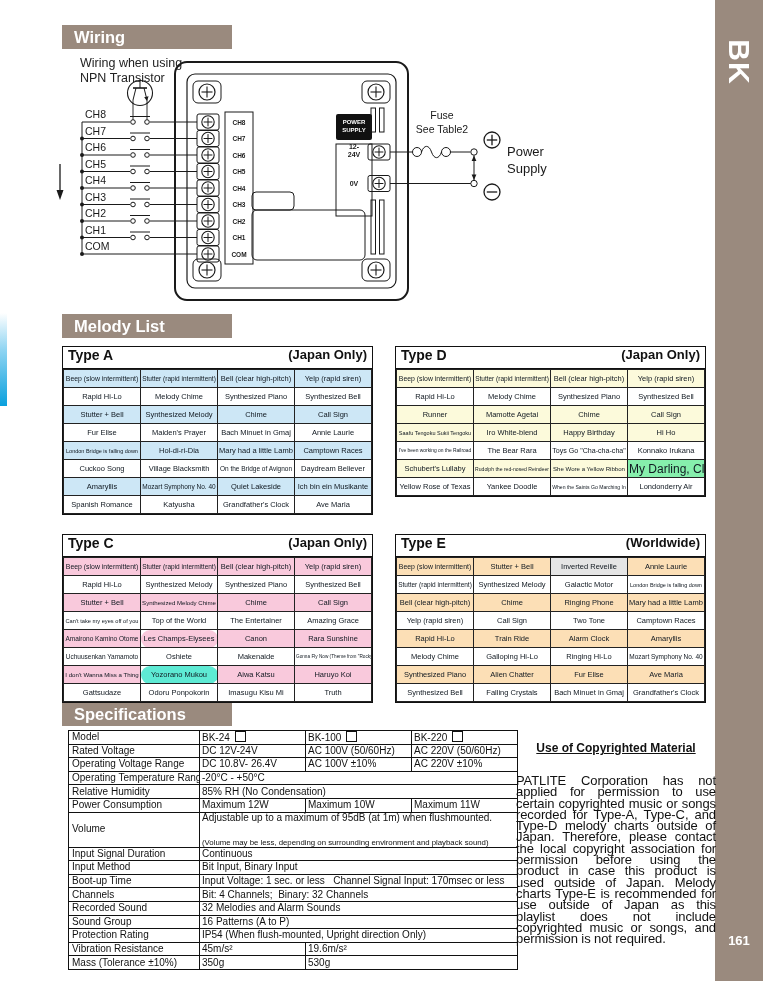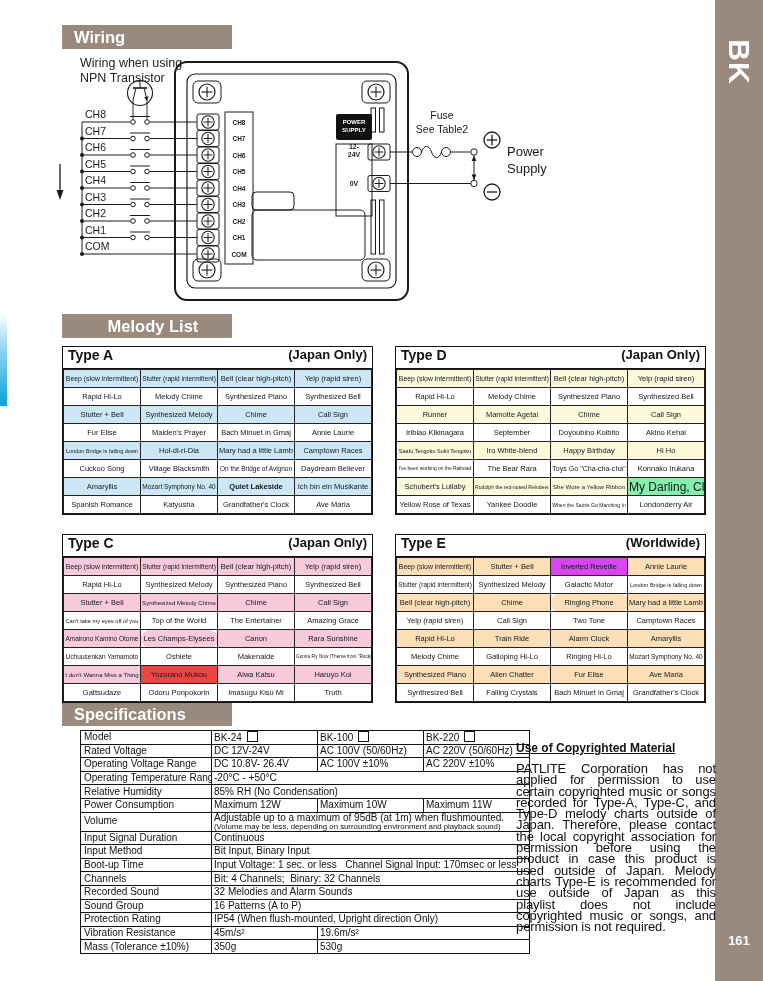--- a/index.html
+++ b/index.html
@@ -11,21 +11,21 @@
           transform:rotate(90deg);font-size:30px;font-weight:bold;color:#fff;letter-spacing:1px;line-height:44px;}
   .page-num{position:absolute;left:715px;top:933px;width:48px;text-align:center;color:#fff;
             font-size:13px;font-weight:bold;}
   
   .left-tab{position:absolute;left:0;top:313px;width:7px;height:93px;
             background:linear-gradient(180deg,#ffffff 0%,#8ed4f2 40%,#0aa0dd 100%);}
   
   .section-bar{position:absolute;width:170px;height:24px;background:#9a8a7e;color:#fff;
                font-size:16.5px;font-weight:bold;line-height:24px;padding-left:12px;box-sizing:border-box;}
   .bar-wiring{left:62px;top:25px;}
-  .bar-melody{left:62px;top:314px;text-align:center;}
+  .bar-melody{left:62px;top:314px;}
   .bar-specs{left:62px;top:702px;}
   
   .wiring-note{position:absolute;left:80px;top:56px;font-size:12.5px;line-height:15px;color:#222;}
   .wiring-svg{position:absolute;left:55px;top:52px;width:600px;height:258px;}
   .wiring-svg text{font-family:"Liberation Sans",sans-serif;fill:#1a1a1a;}
   .wiring-svg .lbl{font-size:10.5px;}
   .wiring-svg .tlbl{font-size:6.5px;font-weight:bold;text-anchor:middle;}
   .wiring-svg .wlbl{font-size:6px;font-weight:bold;fill:#fff;text-anchor:middle;}
   .wiring-svg .blbl{font-size:7px;font-weight:bold;text-anchor:middle;}
   .wiring-svg .note2{font-size:10.5px;text-anchor:middle;}
@@ -37,31 +37,31 @@
   .mtitle{font-size:14px;}
   .mregion{font-size:13px;}
   .mtable{width:100%;border-collapse:collapse;table-layout:fixed;}
   .mtable td{border:1px solid #222;height:17px;text-align:center;white-space:nowrap;
              overflow:hidden;padding:0 1px;color:#101820;font-size:7.5px;}
   .melody-a{left:62px;top:346px;}
   .melody-d{left:395px;top:346px;}
   .melody-c{left:62px;top:534px;}
   .melody-e{left:395px;top:534px;}
   
-  .spec{position:absolute;left:80px;top:730px;width:449px;border-collapse:collapse;
+  .spec{position:absolute;left:68px;top:730px;width:449px;border-collapse:collapse;
         table-layout:fixed;font-size:10px;}
   .spec td{border:1px solid #111;padding:0 2px;height:12.6px;line-height:1.02;overflow:hidden;white-space:nowrap;}
   .spec .slabel{text-align:left;padding-left:3px;}
   .spec .sval{}
-  .sval2{font-size:7.8px;line-height:1;}
+  .sval2{font-size:7.8px;line-height:1;margin-top:16px;}
   .cbx{display:inline-block;width:9px;height:9px;border:1.1px solid #111;margin-left:5px;
        vertical-align:-1px;background:#fff;}
   
   .copyright{position:absolute;left:516px;top:741px;width:200px;}
-  .cr-title{font-size:12px;font-weight:bold;text-decoration:underline;text-align:left;margin-bottom:8px;}
+  .cr-title{font-size:12px;font-weight:bold;text-decoration:underline;text-align:center;margin-bottom:20px;}
   .cr-body{font-size:13px;line-height:11.3px;text-align:justify;letter-spacing:-0.1px;}
 </style>
 </head>
 <body>
 
 <div class="page">
 
   <div class="sidebar"></div>
   <div class="bk-tab">BK</div>
   <div class="page-num">161</div>
@@ -277,21 +277,21 @@
           </tr>
           <tr>
             <td><span>Cuckoo Song</span></td>
             <td><span>Village Blacksmith</span></td>
             <td style="font-size: 6.5px;"><span>On the Bridge of Avignon</span></td>
             <td><span>Daydream Believer</span></td>
           </tr>
           <tr>
             <td style="background: rgb(205, 231, 246);"><span>Amaryllis</span></td>
             <td style="background: rgb(205, 231, 246); font-size: 6.5px;"><span>Mozart Symphony No. 40</span></td>
-            <td style="background: rgb(205, 231, 246); font-weight: bold;"><span>Quiet Lakeside</span></td>
+            <td style="background: rgb(205, 231, 246);"><span>Quiet Lakeside</span></td>
             <td style="background: rgb(205, 231, 246);"><span>Ich bin ein Musikante</span></td>
           </tr>
           <tr>
             <td><span>Spanish Romance</span></td>
             <td><span>Katyusha</span></td>
             <td><span>Grandfather's Clock</span></td>
             <td><span>Ave Maria</span></td>
           </tr>
         </tbody>
       </table>
@@ -315,26 +315,20 @@
             <td><span>Synthesized Piano</span></td>
             <td><span>Synthesized Bell</span></td>
           </tr>
           <tr>
             <td style="background: rgb(252, 250, 219);"><span>Runner</span></td>
             <td style="background: rgb(252, 250, 219);"><span>Mamotte Agetai</span></td>
             <td style="background: rgb(252, 250, 219);"><span>Chime</span></td>
             <td style="background: rgb(252, 250, 219);"><span>Call Sign</span></td>
           </tr>
           <tr>
-            <td><span>Iribiao Kikinagara</span></td>
-            <td><span>September</span></td>
-            <td><span>Doyoubino Koibito</span></td>
-            <td><span>Akino Kehai</span></td>
-          </tr>
-          <tr>
             <td style="background: rgb(252, 250, 219); font-size: 5.5px;"><span>Saafu Tengoku Sukii Tengoku</span></td>
             <td style="background: rgb(252, 250, 219);"><span>Iro White-blend</span></td>
             <td style="background: rgb(252, 250, 219); text-align: center;"><span>Happy Birthday</span></td>
             <td style="background: rgb(252, 250, 219);"><span>Hi Ho</span></td>
           </tr>
           <tr>
             <td style="font-size: 4.9px;"><span>I've been working on the Railroad</span></td>
             <td><span>The Bear Rara</span></td>
             <td style="font-size: 7.1px;"><span>Toys Go "Cha-cha-cha"</span></td>
             <td><span>Konnako Irukana</span></td>
@@ -392,21 +386,21 @@
             <td style="background: rgb(249, 201, 220);"><span>Rara Sunshine</span></td>
           </tr>
           <tr>
             <td style="font-size: 6.5px;"><span>Uchuusenkan Yamamoto</span></td>
             <td><span>Oshiete</span></td>
             <td><span>Makenaide</span></td>
             <td style="font-size: 4.7px;"><span>Gonna Fly Now (Theme from "Rocky")</span></td>
           </tr>
           <tr>
             <td style="background: rgb(249, 201, 220); font-size: 6.1px;"><span>I don't Wanna Miss a Thing</span></td>
-            <td style="background: #ef4444;"><span>Yozorano Mukou</span></td>
+            <td style="background: #5eead4; border-radius: 9px;"><span>Yozorano Mukou</span></td>
             <td style="background: rgb(249, 201, 220);"><span>Aiwa Katsu</span></td>
             <td style="background: rgb(249, 201, 220);"><span>Haruyo Koi</span></td>
           </tr>
           <tr>
             <td><span>Gattsudaze</span></td>
             <td><span>Odoru Ponpokorin</span></td>
             <td><span>Imasugu Kisu Mi</span></td>
             <td><span>Truth</span></td>
           </tr>
         </tbody>
@@ -415,33 +409,33 @@
   <div class="melody melody-e">
     <div class="mhead">
       <span class="mtitle">Type E</span>
       <span class="mregion">(Worldwide)</span>
     </div>
     <table class="mtable">
         <tbody>
           <tr>
             <td style="background: rgb(252, 223, 182); font-size: 6.9px;"><span>Beep (slow intermittent)</span></td>
             <td style="background: rgb(252, 223, 182);"><span>Stutter + Bell</span></td>
-            <td style="background: #d946ef;"><span>Inverted Reveille</span></td>
+            <td style="background: #e5e5e5;"><span>Inverted Reveille</span></td>
             <td style="background: rgb(252, 223, 182);"><span>Annie Laurie</span></td>
           </tr>
           <tr>
             <td style="font-size: 6.5px;"><span>Stutter (rapid intermittent)</span></td>
             <td><span>Synthesized Melody</span></td>
             <td><span>Galactic Motor</span></td>
             <td style="font-size: 5.5px;"><span>London Bridge is falling down</span></td>
           </tr>
           <tr>
             <td style="background: rgb(252, 223, 182);"><span>Bell (clear high-pitch)</span></td>
             <td style="background: rgb(252, 223, 182);"><span>Chime</span></td>
-            <td style="background: rgb(252, 223, 182); border-radius: 8px;"><span>Ringing Phone</span></td>
+            <td style="background: rgb(252, 223, 182);"><span>Ringing Phone</span></td>
             <td style="background: rgb(252, 223, 182);"><span>Mary had a little Lamb</span></td>
           </tr>
           <tr>
             <td><span>Yelp (rapid siren)</span></td>
             <td><span>Call Sign</span></td>
             <td><span>Two Tone</span></td>
             <td><span>Camptown Races</span></td>
           </tr>
           <tr>
             <td style="background: rgb(252, 223, 182);"><span>Rapid Hi-Lo</span></td>

